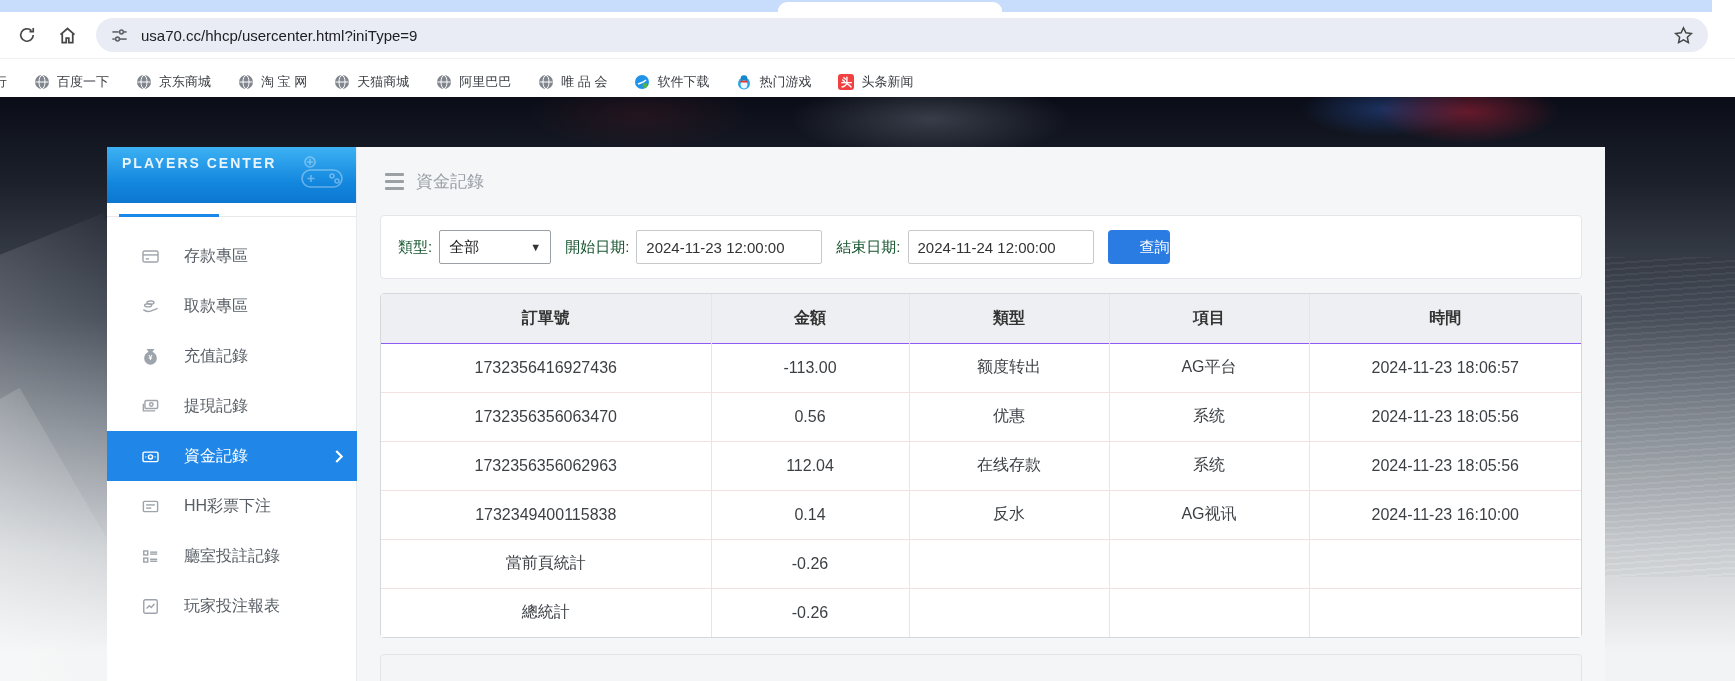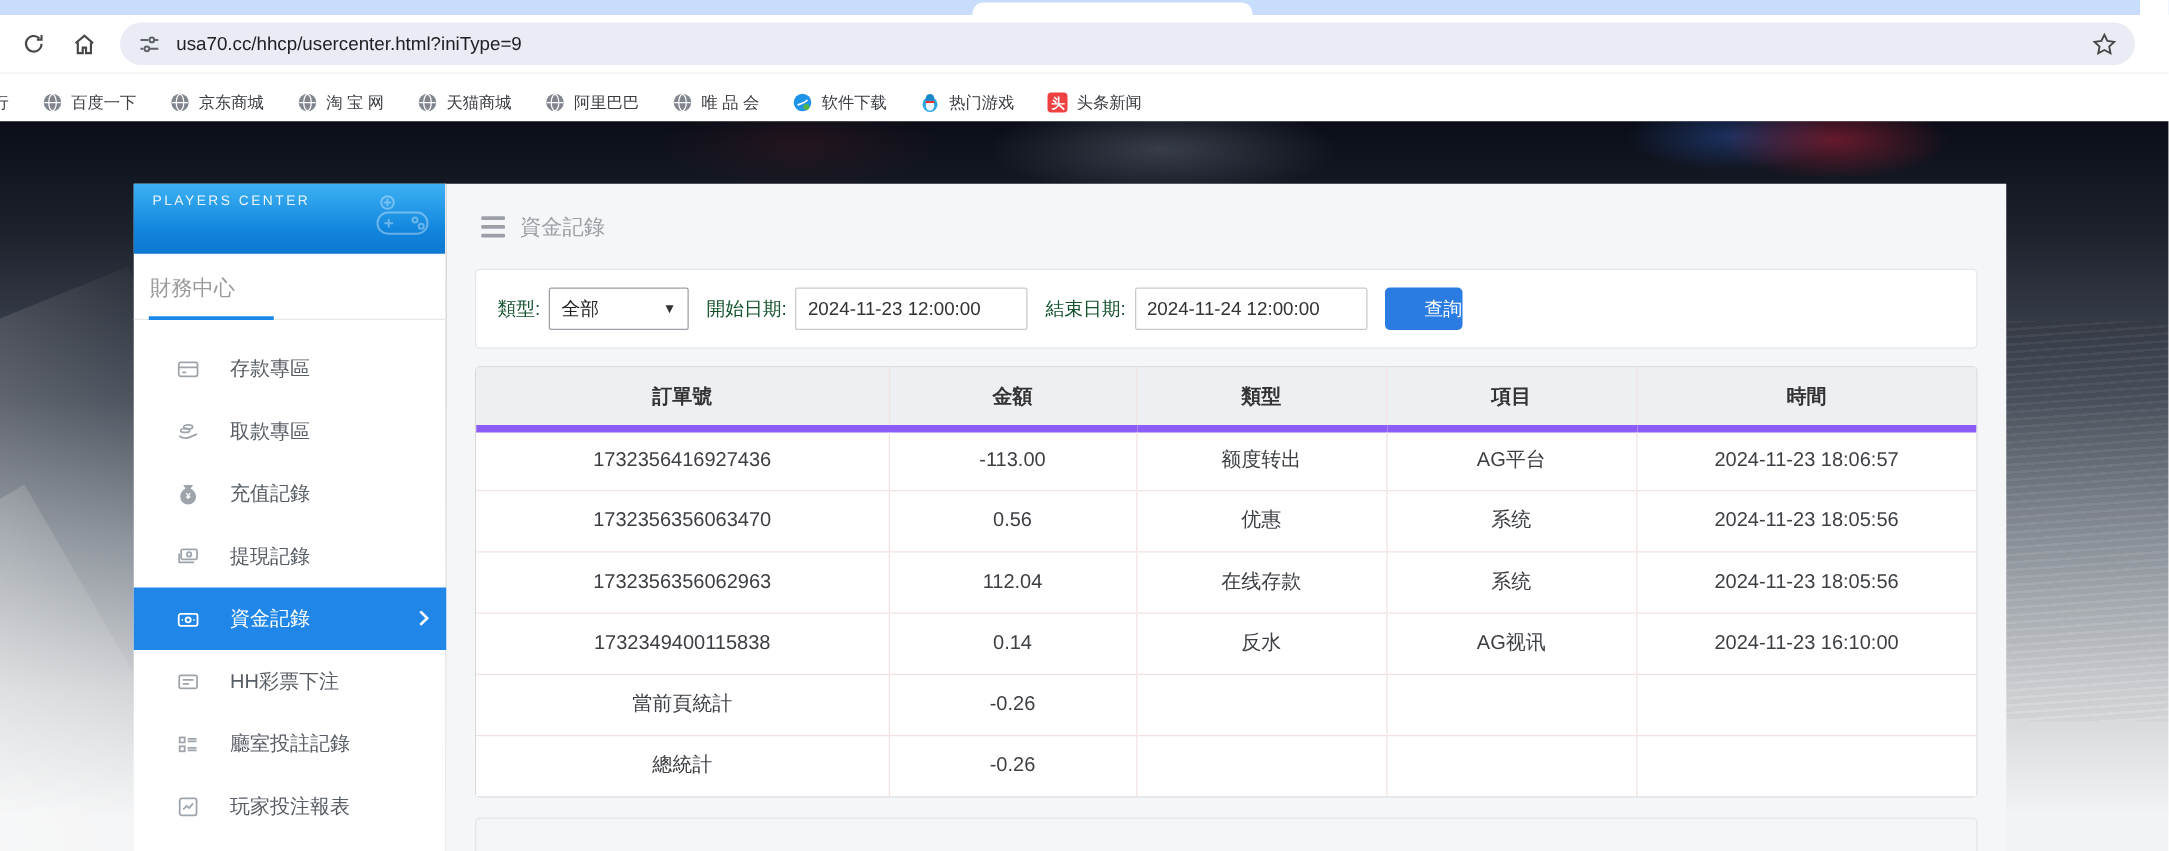--- a/index.html
+++ b/index.html
@@ -36,21 +36,21 @@
   .texture { position:absolute; right:0; top:160px; width:132px; height:320px; opacity:.45;
     background:repeating-linear-gradient(176deg, rgba(255,255,255,.10) 0 2px, rgba(0,0,0,.06) 2px 6px); }
 
   
   .card { position:absolute; left:107px; top:50px; width:1496px; height:560px; display:flex; }
 
   
   .sidebar { width:250px; background:#fff; border-right:1px solid #e8eaed; position:relative; flex:0 0 auto; }
   .banner { height:56px; background:linear-gradient(180deg,#3db1f3 0%, #1286dd 65%, #0d77d0 100%); padding:8px 0 0 15px; position:relative; overflow:hidden; }
   .banner-title { font-size:21px; color:#fff; letter-spacing:1px; line-height:24px; }
-  .banner-sub { font-size:11px; color:#e8f5ff; letter-spacing:2px; }
+  .banner-sub { font-size:14px; color:#e8f5ff; letter-spacing:2px;font-weight:bold; }
   .banner-art { position:absolute; right:8px; top:7px; opacity:.55; }
   .section-title { margin:16px 0 0 13px; font-size:17px; color:#9a9a9a; }
   .section-underline { position:relative; margin-top:11px; height:3px; }
   .section-underline .grayline { position:absolute; left:0; right:0; bottom:0; height:1px; background:#e8e8e8; }
   .section-underline .bluebar { position:absolute; left:12px; bottom:0; width:100px; height:3px; background:#1a88e8; }
   .menu { margin-top:14px; }
   .mi { height:50px; display:flex; align-items:center; padding-left:33px; color:#565d64; font-size:16px; cursor:pointer; position:relative; }
   .mi .ic { width:20px; height:20px; color:#9ea4ab; display:flex; align-items:center; justify-content:center; margin-right:24px; flex:0 0 auto; }
   .mi.active { width:254px; background:#2087e9; color:#fff; border-radius:0 4px 4px 0; }
   .mi.active .ic { color:#fff; }
@@ -69,21 +69,21 @@
   .select .arrow { font-size:11px; color:#333; }
   .dinput { width:186px; height:34px; background:#fff; border:1px solid #c6cacd; border-radius:2px; margin:0 14px 0 7px; padding:0 9px; font-size:15px; color:#333; font-family:"Liberation Sans","DejaVu Sans",sans-serif; }
   .btn-search { width:62px; height:34px; background:#2a7be2; border:none; border-radius:4px; color:#fff; font-size:15px; cursor:pointer; font-family:"Liberation Sans","DejaVu Sans",sans-serif;text-align:right; }
 
   .table-wrap { background:#fff; border:1px solid #d5d8db; border-radius:4px; }
   table { width:100%; border-collapse:collapse; table-layout:fixed; }
   th { height:49px; background:#edeff2; font-weight:bold; font-size:16px; color:#333; text-align:center; border-left:1px solid #f3e1e1; }
   th:first-child { border-left:none; }
   td { height:49px; font-size:16px; color:#3c3f43; text-align:center; border-left:1px solid #f3e1e1; border-top:1px solid #f3e1e1; background:#fff; }
   td:first-child { border-left:none; }
-  tbody tr:first-child td { border-top:6px solid #8b5cf6; }
+  tbody tr:first-child td { border-top:1px solid #8b5cf6; }
 
   .pagebar { margin-top:16px; height:40px; background:#f4f5f7; border:1px solid #e3e5e8; border-radius:4px; }
 </style>
 </head>
 <body>
 
 <div class="canvas">
 
   <div class="tabstrip">
     <div class="tab-active"></div>
@@ -207,21 +207,20 @@
           <svg class="banner-art" width="52" height="38" viewBox="0 0 52 38" fill="none" stroke="rgba(255,255,255,.65)" stroke-width="1.6">
             <circle cx="14" cy="8" r="5"></circle>
               <path d="M11 8h6M14 5v6"></path>
             <rect x="6" y="16" width="40" height="17" rx="8.5"></rect>
             <path d="M15 21v7M11.5 24.5h7"></path>
               <circle cx="36" cy="22" r="2"></circle>
               <circle cx="41" cy="27" r="2"></circle>
           </svg>
         </div>
 
-        <div class="section-title">財務中心</div>
         <div class="section-underline">
           <div class="grayline"></div>
             <div class="bluebar"></div>
         </div>
 
         <div class="menu">
           <div class="mi">
             <span class="ic">
               <svg width="19" height="19" viewBox="0 0 24 24" fill="none" stroke="currentColor" stroke-width="1.8">
                   <rect x="2.5" y="5" width="19" height="14" rx="2"></rect>

